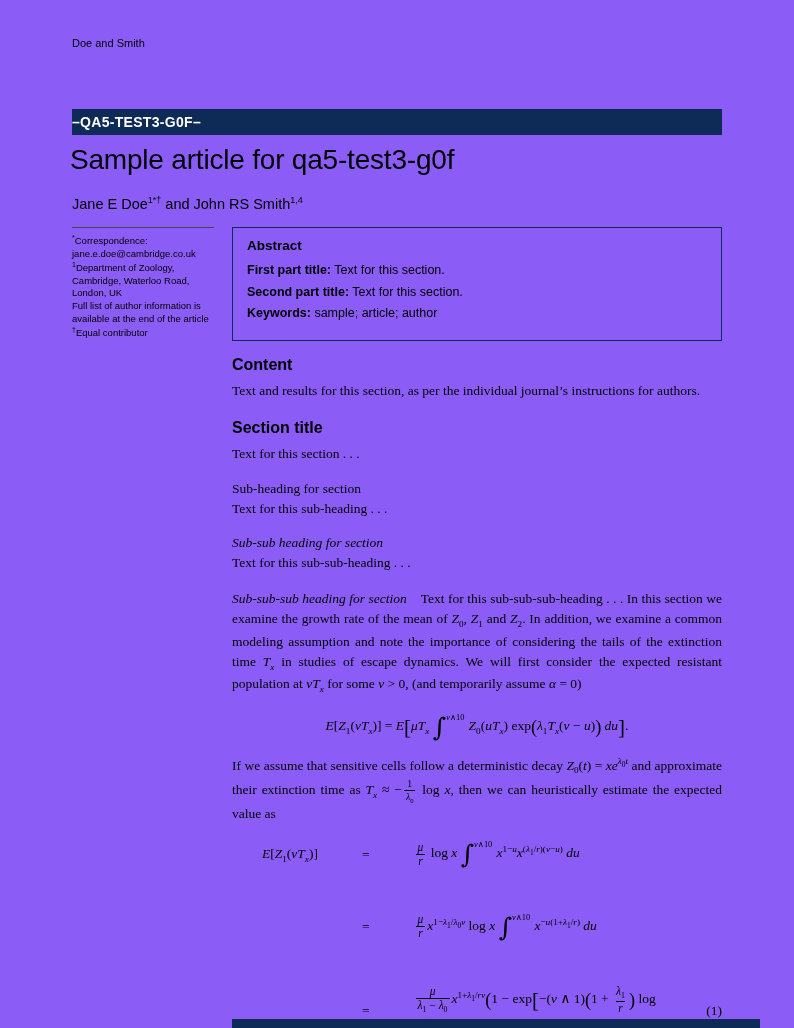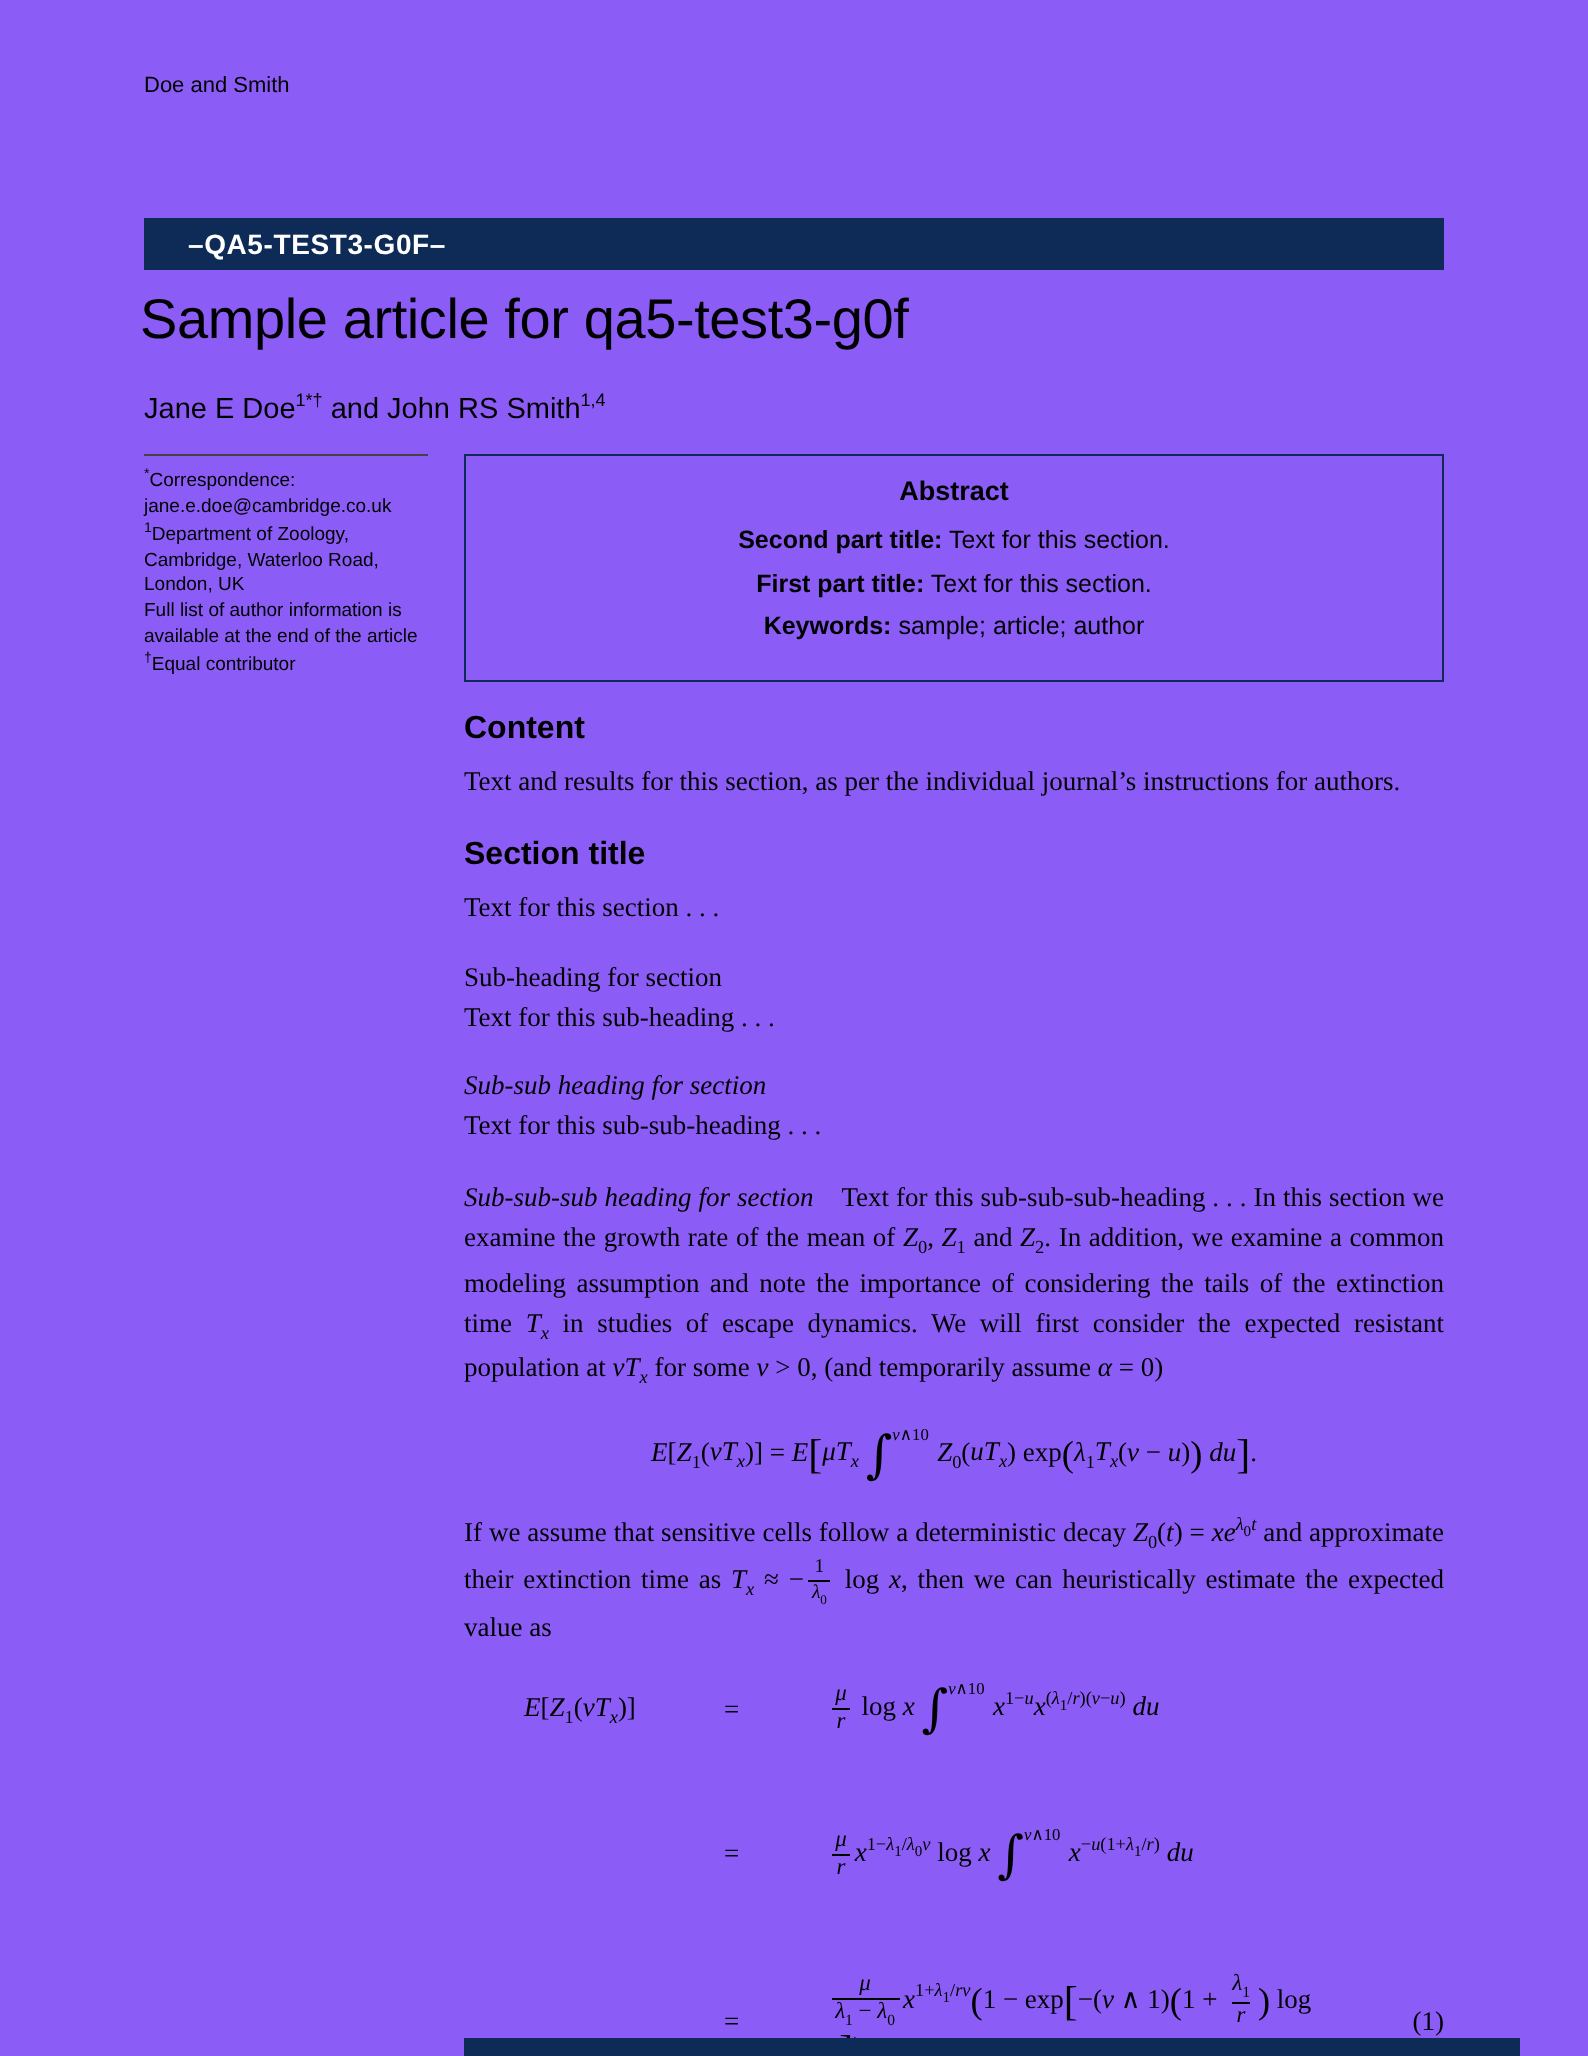--- a/index.html
+++ b/index.html
@@ -6,35 +6,35 @@
   *{ box-sizing:border-box; }
   html,body{ margin:0; padding:0; }
   body{ width:794px; height:1028px; background:#ffffff; color:#000; }
   .page{ position:relative; width:794px; height:1028px; overflow:hidden;
          font-family:"Liberation Sans", sans-serif; background:#8b5cf6; }
 
   .running-head{ position:absolute; left:72px; top:37px; font-size:11px; }
 
   .banner{ position:absolute; left:72px; top:109px; width:650px; height:26px;
            background:var(--navy); color:#fff; display:flex; align-items:center;
-           padding-left:22px; font-weight:bold; font-size:14px; letter-spacing:.3px; }
+           padding-left:0; font-weight:bold; font-size:14px; letter-spacing:.3px; }
 
   .title{ position:absolute; left:70px; top:144px; width:660px; margin:0;
           font-size:28px; font-weight:normal; letter-spacing:-0.2px; }
 
   .authors{ position:absolute; left:72px; top:195px; font-size:14.5px; }
   .authors sup{ font-size:9px; }
 
   .sidenotes{ position:absolute; left:72px; top:227px; width:150px;
               font-size:9.5px; line-height:1.32; }
   .sidenotes .rule{ border-top:1px solid #444; width:142px; margin-bottom:5px; }
   .sidenotes sup{ font-size:7px; }
 
   .abstract{ position:absolute; left:232px; top:227px; width:490px;
-             border:1.6px solid var(--navy); padding:10px 14px 12px;text-align:center; }
+             border:1.6px solid var(--navy); padding:10px 14px 12px; }
   .abstract h2{ margin:0 0 10px; font-size:13.5px; }
   .abstract p{ margin:7.5px 0; font-size:12.5px; }
 
   .main{ position:absolute; left:232px; top:356px; width:490px; }
   .main p{ font-family:"Liberation Serif","DejaVu Serif",serif; font-size:13.5px;
            line-height:1.5; margin:0; text-align:justify; }
   .sec-head{ font-family:"Liberation Sans",sans-serif; font-size:16px;
              font-weight:bold; margin:18px 0 7px; }
   .sec-head.first{ margin-top:0; }
   .sub-head{ font-family:"Liberation Serif","DejaVu Serif",serif; font-size:13.5px;
@@ -93,22 +93,22 @@
     <div><sup>1</sup>Department of Zoology,</div>
     <div>Cambridge, Waterloo Road,</div>
     <div>London, UK</div>
     <div>Full list of author information is</div>
     <div>available at the end of the article</div>
     <div><sup>†</sup>Equal contributor</div>
   </aside>
 
   <section class="abstract">
     <h2>Abstract</h2>
+    <p><b>First part title:</b> <span>Text for this section.</span></p>
     <p><b>Second part title:</b> <span>Text for this section.</span></p>
-    <p><b>First part title:</b> <span>Text for this section.</span></p>
     <p><b>Keywords:</b> <span>sample; article; author</span></p>
   </section>
 
   <main class="main">
 
     <div class="sec-head first">Content</div>
     <p>Text and results for this section, as per the individual journal’s instructions for authors.</p>
 
     <div class="sec-head">Section title</div>
     <p>Text for this section . . .</p>

